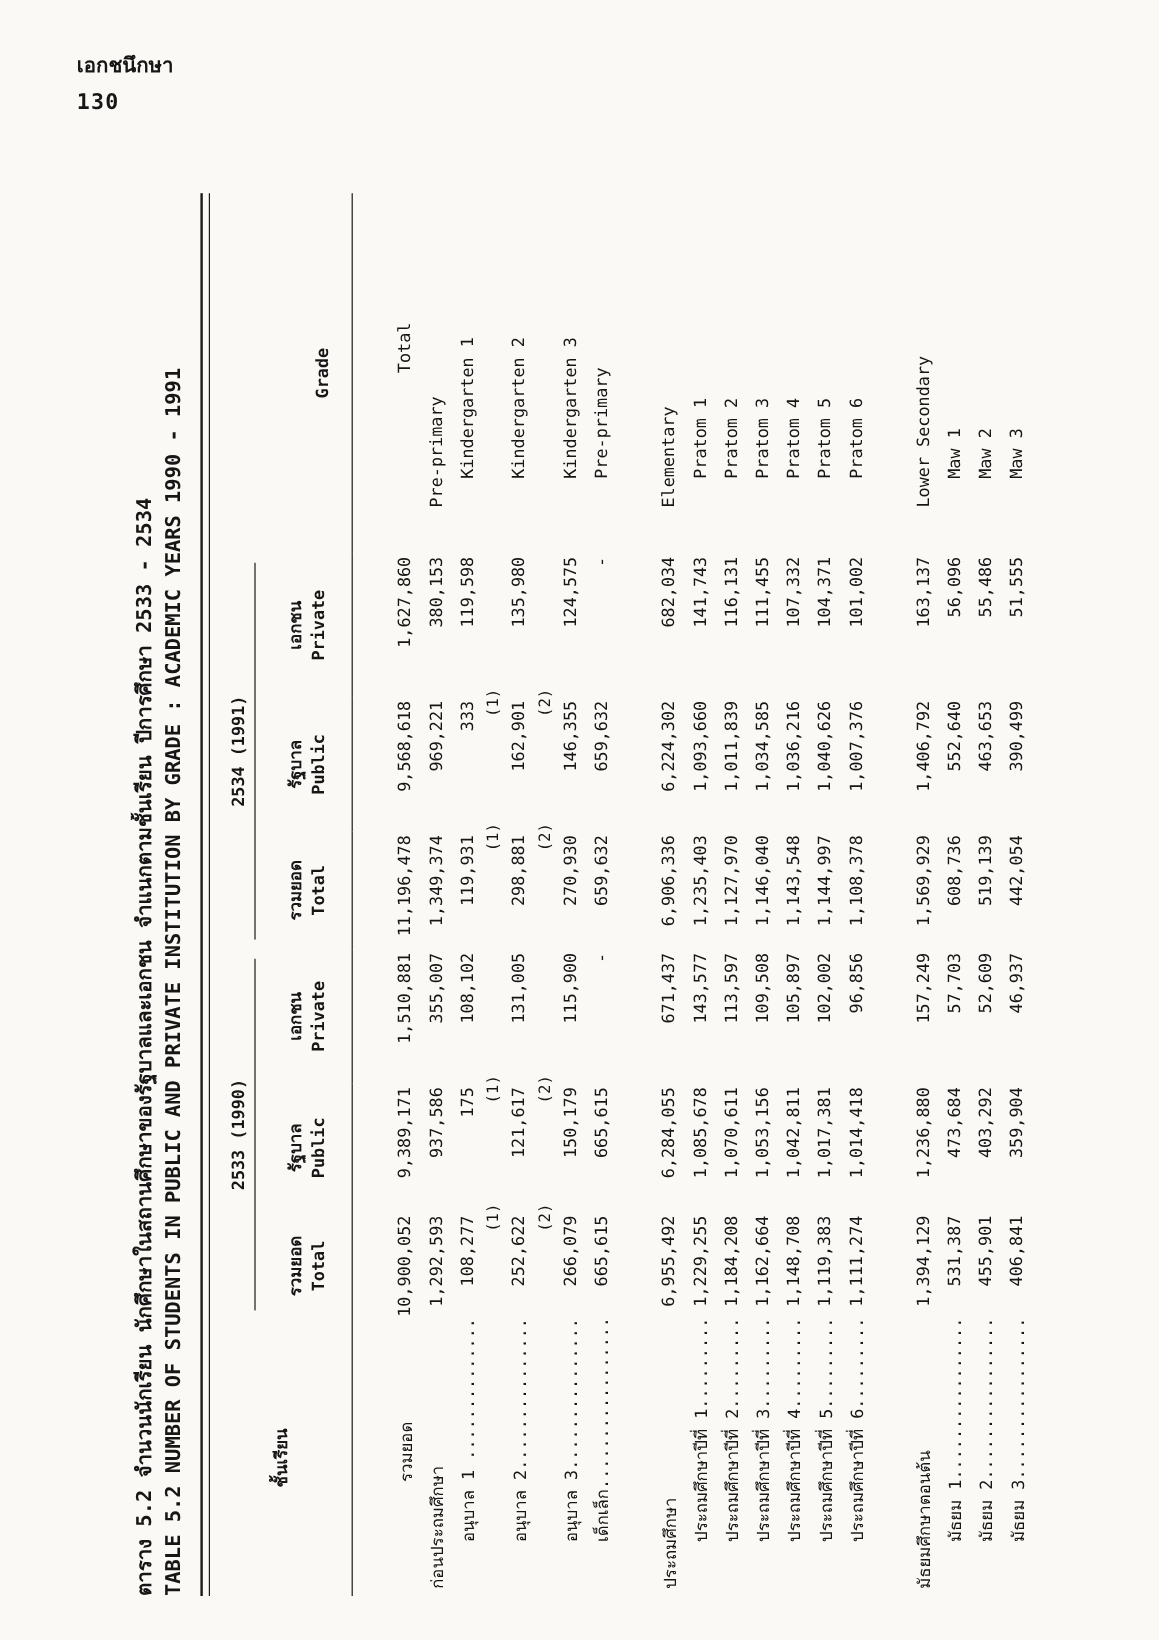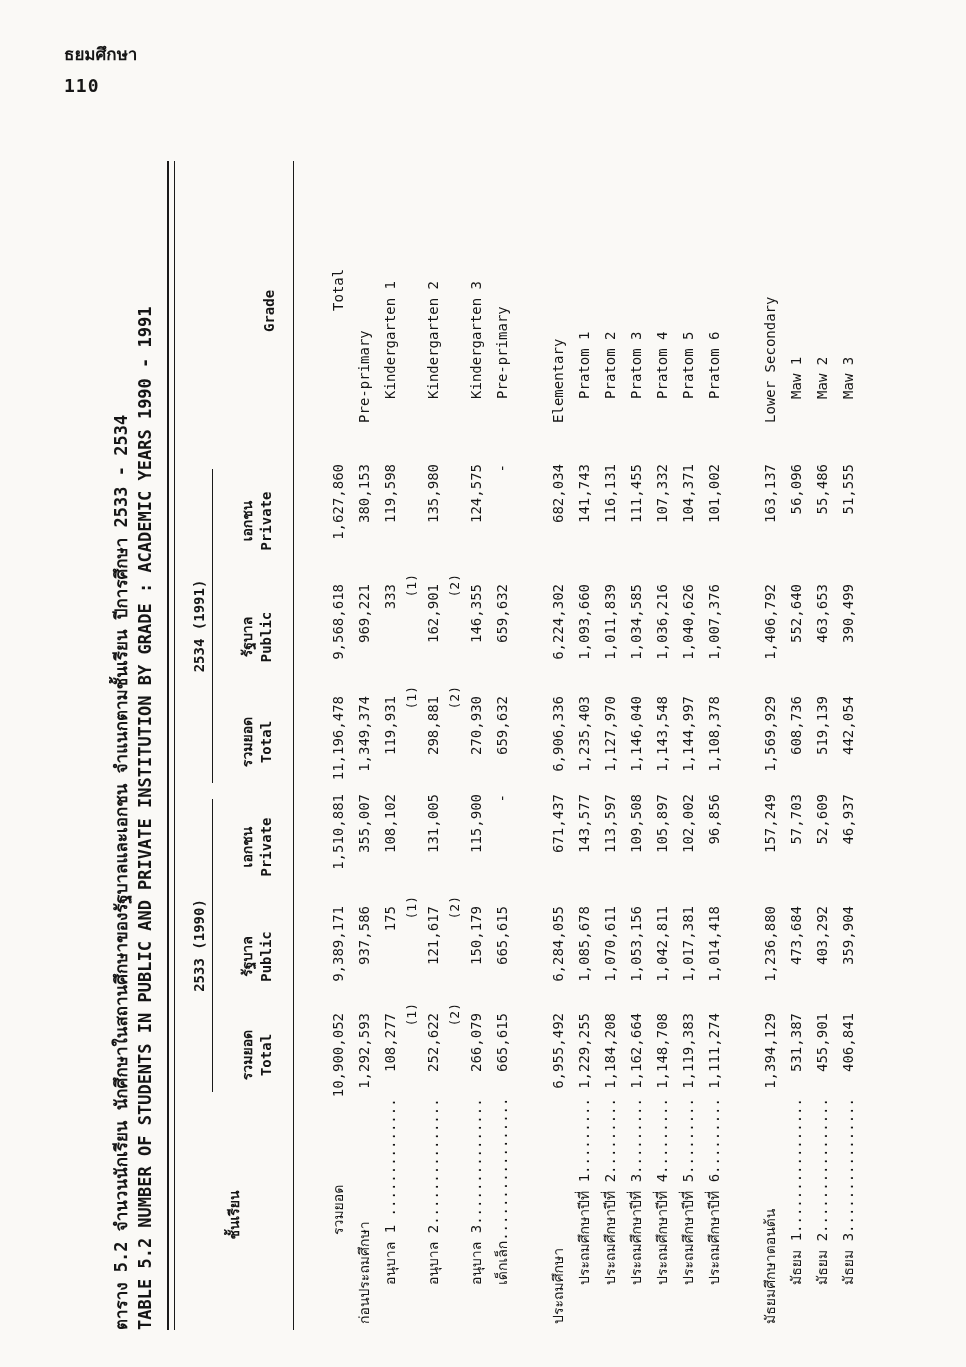--- a/index.html
+++ b/index.html
@@ -50,22 +50,22 @@
   tr.note td { height:17px; font-size:13px; }
   tr.note td.num { position:relative; left:10px; }
   tr.gap td { height:30px; }
 </style>
 </head>
 <body>
 
 <div class="page">
 
   <div class="page-hdr">
-    <div class="sec">ธยมศึกษา</div>
-    <div class="num">110</div>
+    <div class="sec">เอกชนึกษา</div>
+    <div class="num">130</div>
   </div>
 
   <div class="rot">
     <div class="inner">
       <div class="title">ตาราง 5.2 จำนวนนักเรียน นักศึกษาในสถานศึกษาของรัฐบาลและเอกชน จำแนกตามชั้นเรียน ปีการศึกษา 2533 - 2534</div>
       <div class="title">TABLE 5.2 NUMBER OF STUDENTS IN PUBLIC AND  PRIVATE INSTITUTION BY GRADE : ACADEMIC YEARS 1990 - 1991</div>
       <div class="rule-dbl"></div>
 
       <table>
         <colgroup>

